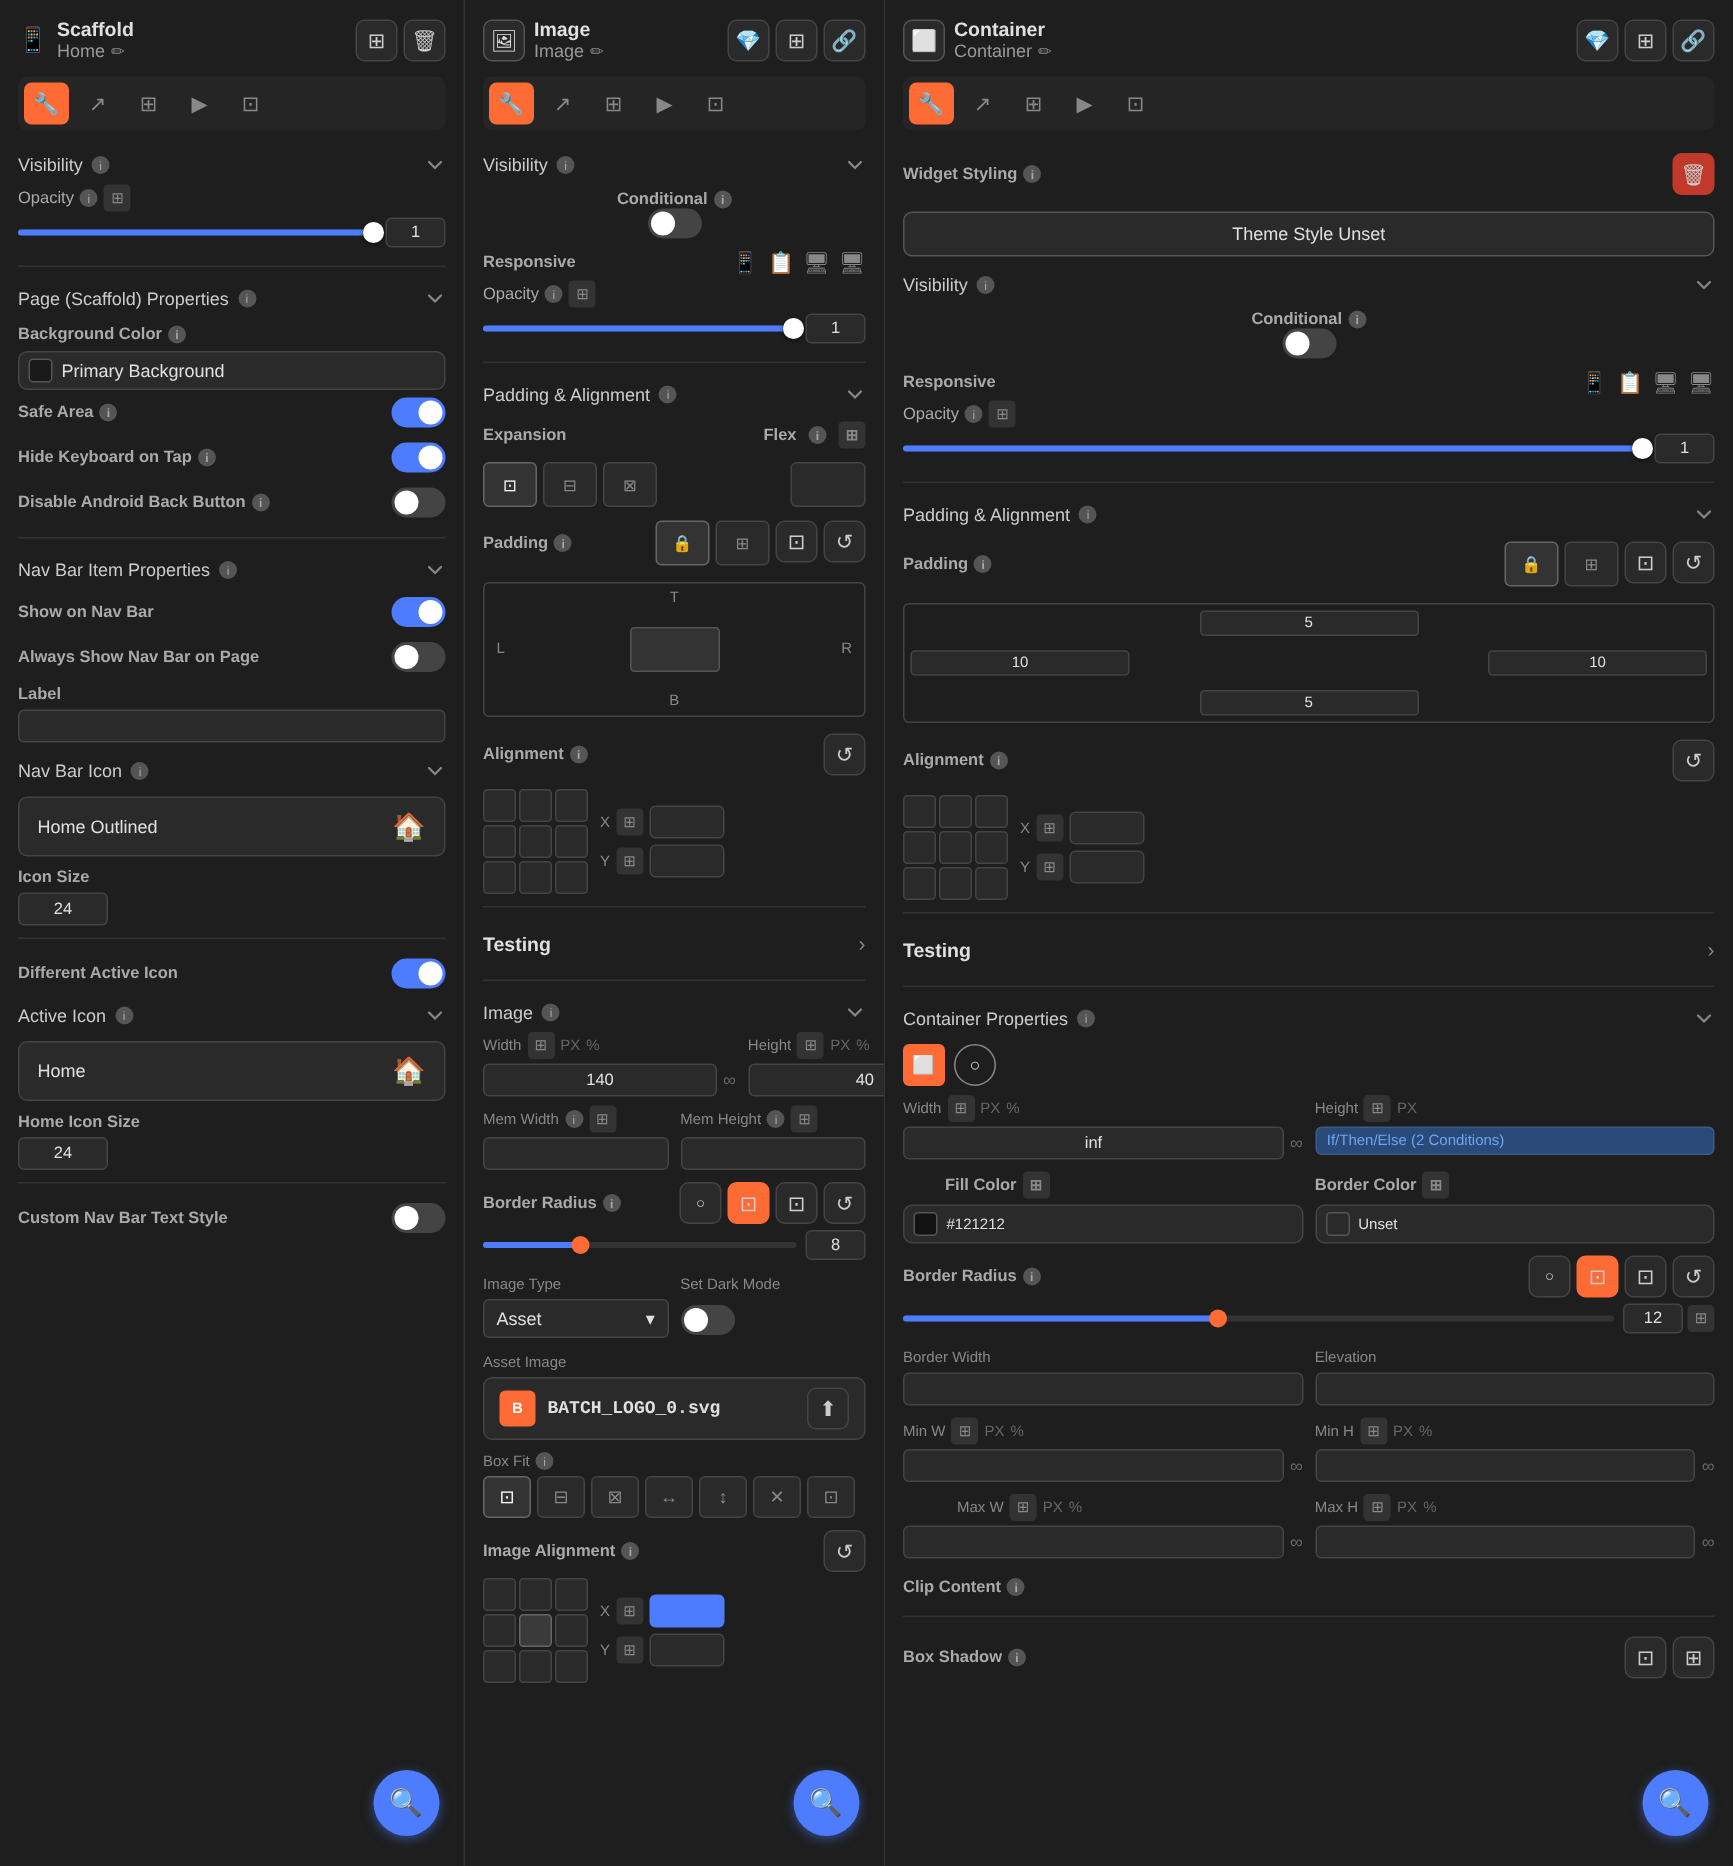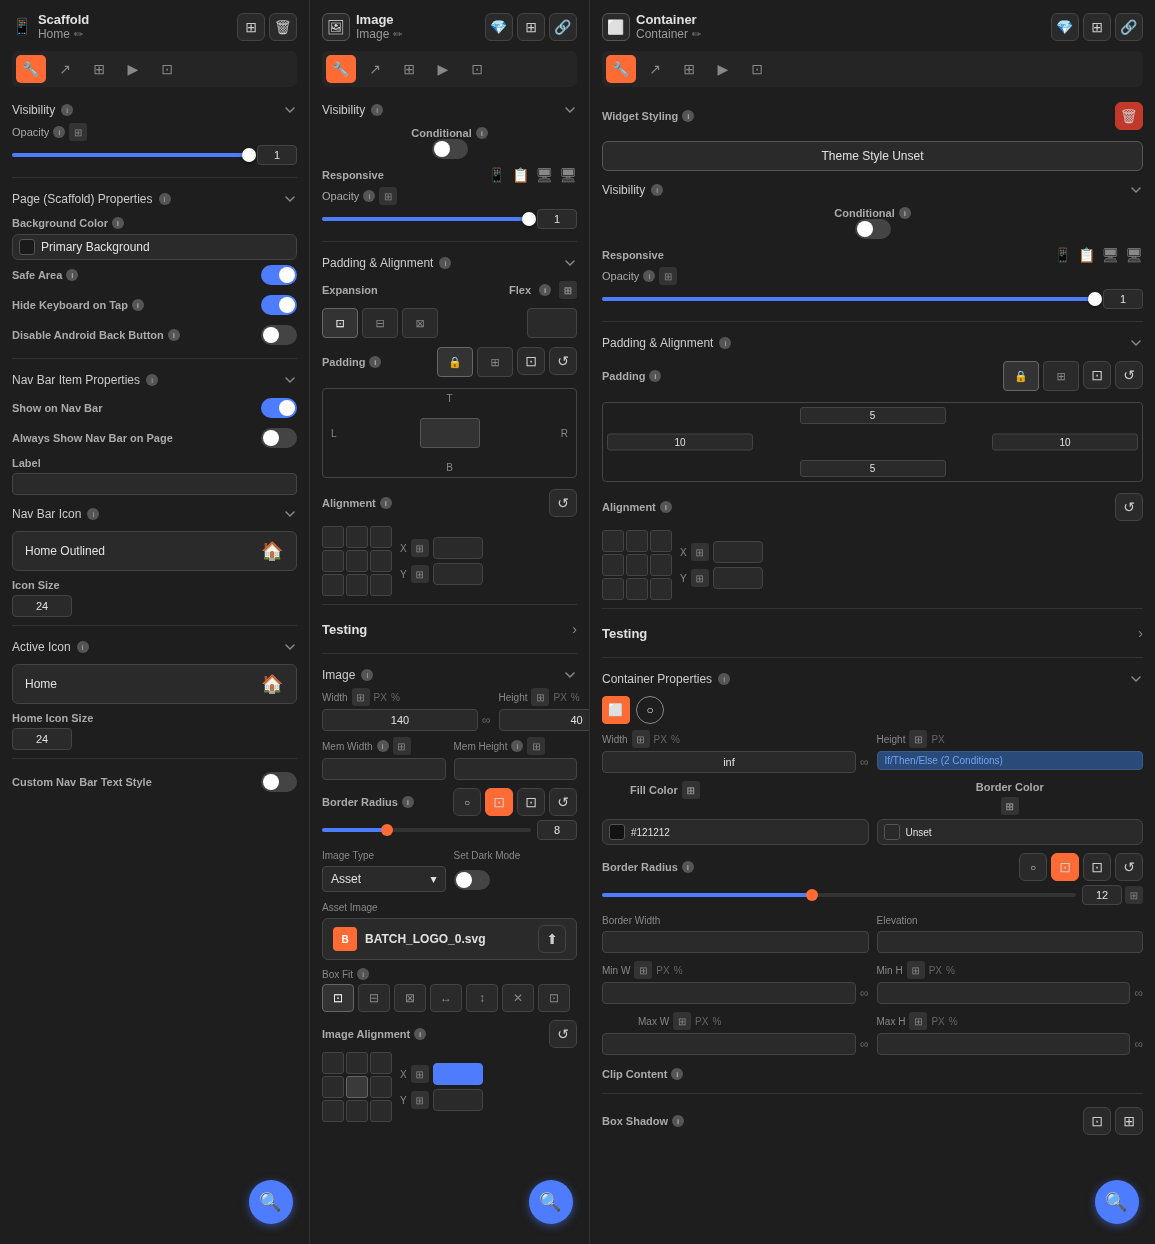--- a/index.html
+++ b/index.html
@@ -788,20 +788,26 @@
 
   
   <div class="prop-label" style="padding:4px 0;">
     <span>Icon Size</span>
   </div>
   <input class="small-input" type="text" value="24" style="">
 
   <div class="divider"></div>
 
   
+  <div class="prop-row">
+    <div class="prop-label">
+      <span>Different Active Icon</span>
+    </div>
+    <div class="toggle on"></div>
+  </div>
 
   
   <div class="section-header">
     <div class="section-header-left">
       <span>Active Icon</span>
       <span class="info-icon">i</span>
     </div>
     <svg class="chevron-icon" viewBox="0 0 14 14" fill="none">
         <path d="M3 5l4 4 4-4" stroke="#888" stroke-width="1.5" stroke-linecap="round"></path>
       </svg>
@@ -1090,21 +1096,21 @@
       <div style="margin-top:8px;">
         <div class="toggle off"></div>
       </div>
     </div>
   </div>
 
   <div style="margin-top:8px;">
     <span style="font-size:10px;color:#888;">Asset Image</span>
     <div class="asset-row">
       <div class="asset-icon">B</div>
-      <span style="font-weight:600;">BATCH_LOGO_0.svg</span>
+      <span style="font-weight:600;font-family:Liberation Mono, monospace;">BATCH_LOGO_0.svg</span>
       <div style="flex:1;"></div>
       <div class="icon-btn">⬆</div>
     </div>
   </div>
 
   <div style="margin-top:8px;">
     <div style="display:flex;align-items:center;gap:4px;margin-bottom:4px;">
       <span style="font-size:10px;color:#888;">Box Fit</span>
       <span class="info-icon">i</span>
     </div>
@@ -1354,31 +1360,31 @@
         <span style="font-size:10px;color:#666;">PX</span>
       </div>
       <div>
         <div class="ifthen-badge">If/Then/Else (2 Conditions)</div>
       </div>
     </div>
   </div>
 
   <div class="two-col" style="margin-top:8px;">
     <div>
-      <div class="prop-label" style="margin-bottom:20px;padding-left:28px;">
+      <div class="prop-label" style="margin-bottom:4px;padding-left:28px;">
         <span>Fill Color</span>
         <div class="stepper-icon">⊞</div>
       </div>
       <div class="color-row">
         <div class="color-swatch" style="background:#121212;"></div>
         <span style="font-size:10px;">#121212</span>
       </div>
     </div>
     <div>
-      <div class="prop-label" style="margin-bottom:4px;flex-direction:column;">
+      <div class="prop-label" style="margin-bottom:4px;">
         <span>Border Color</span>
         <div class="stepper-icon">⊞</div>
       </div>
       <div class="color-row">
         <div class="color-swatch" style="background:transparent;"></div>
         <span style="font-size:10px;">Unset</span>
       </div>
     </div>
   </div>
 

